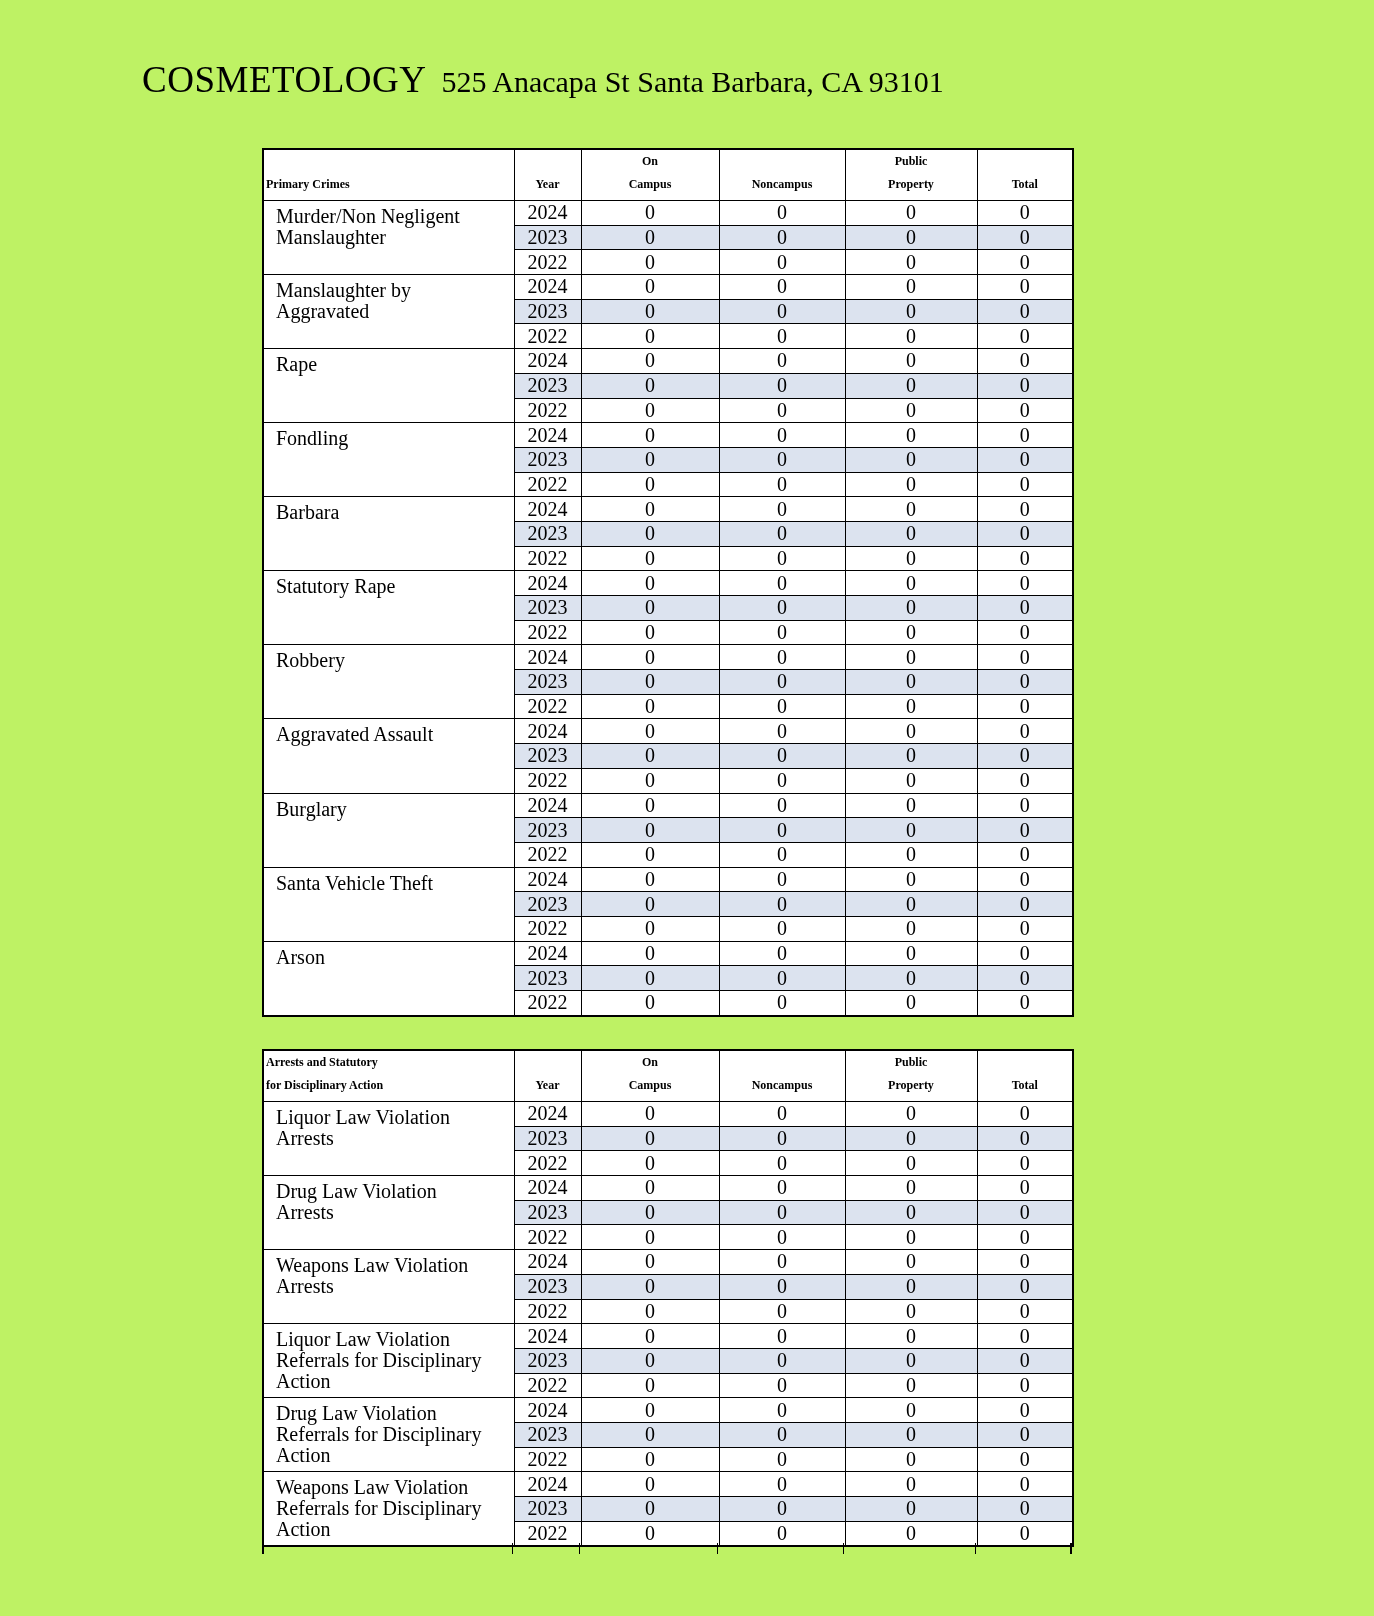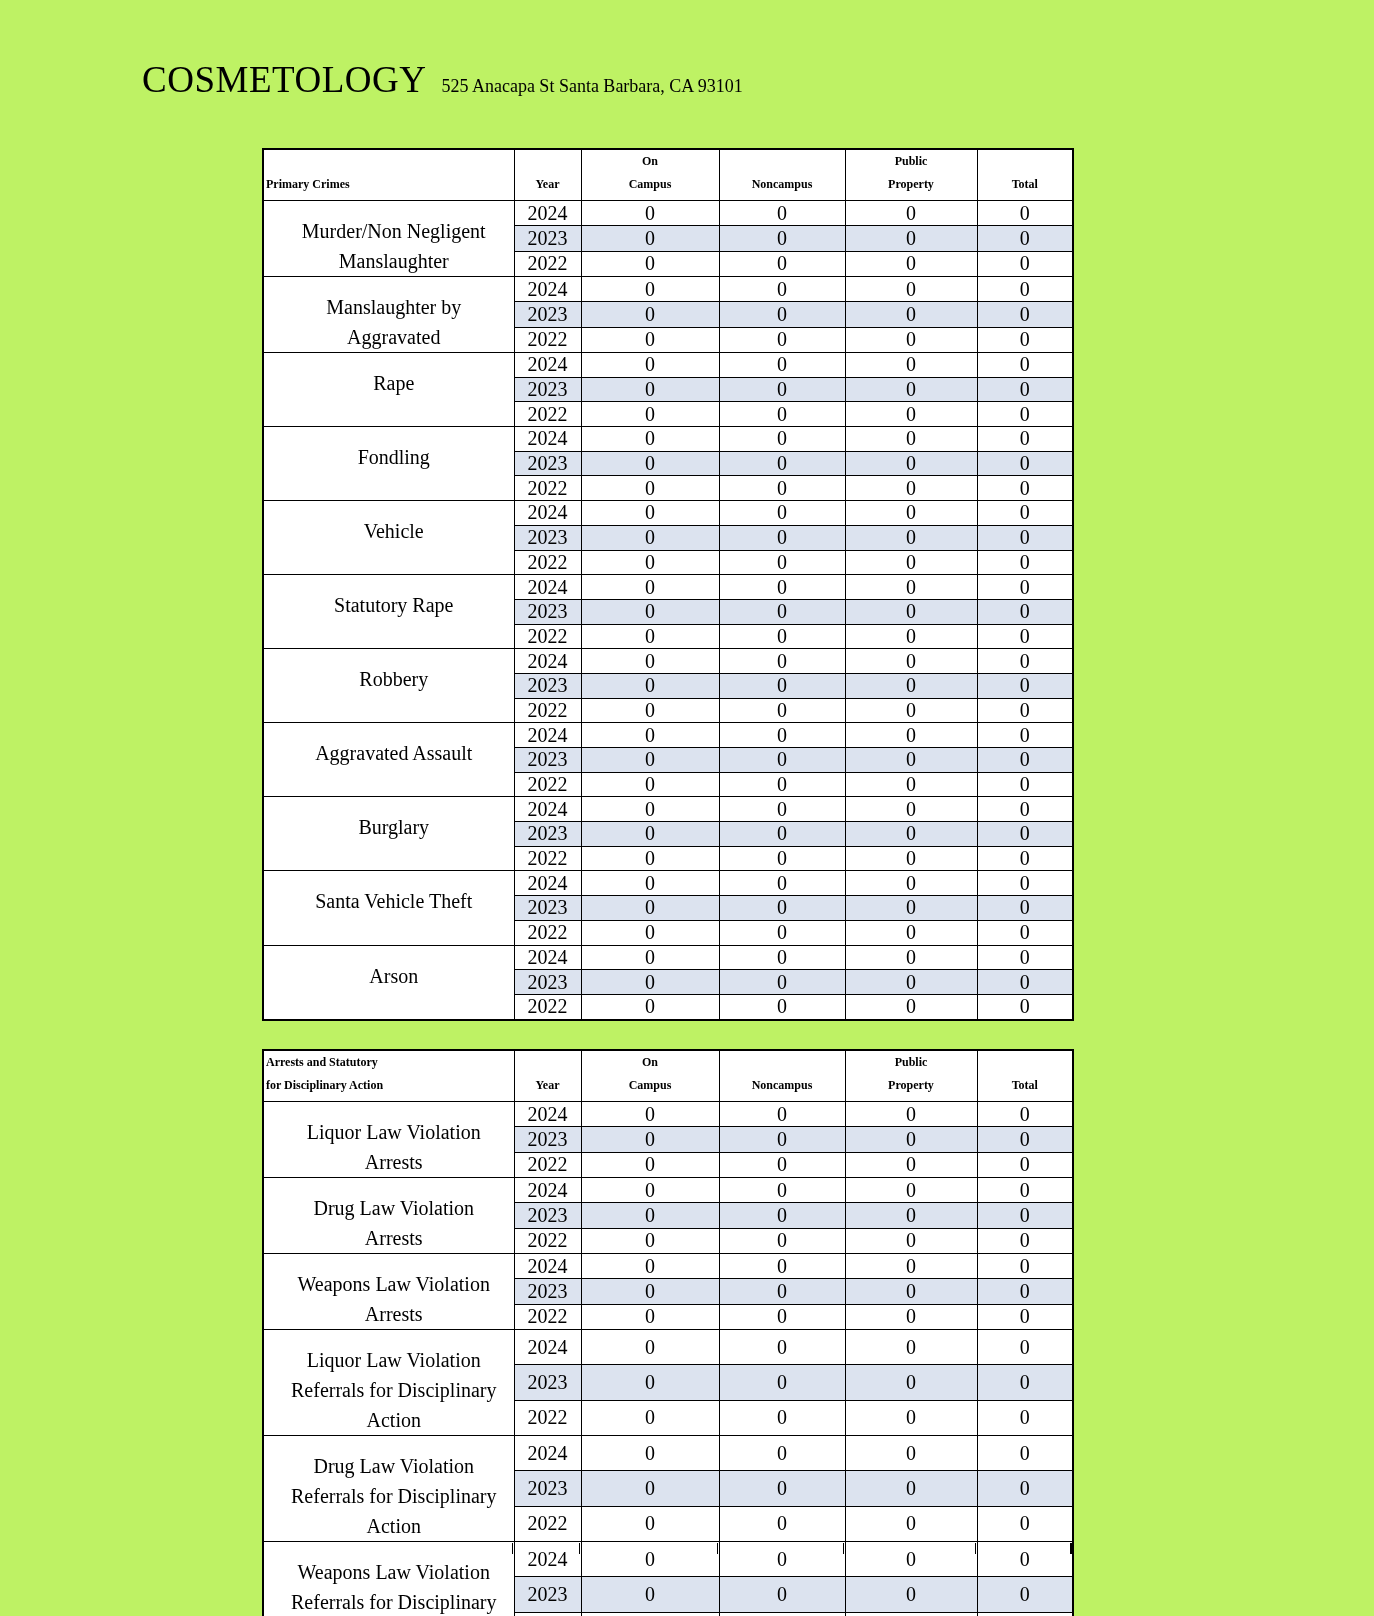--- a/index.html
+++ b/index.html
@@ -7,21 +7,21 @@
   .page {
     position:relative; width:1374px; height:1616px; background:#bef264;
     font-family:"Liberation Serif","DejaVu Serif",serif; color:#000;
     overflow:hidden;
   }
   .doc-title {
     position:absolute; left:142px; top:58px;
     display:flex; align-items:baseline; gap:15px; white-space:nowrap;
   }
   .school  { font-size:37px; letter-spacing:0.5px; }
-  .address { font-size:18px; }
+  .address { font-size:30px; }
 
   table.crime-table {
     position:absolute; left:262px;
     border-collapse:collapse; table-layout:fixed;
     border:2px solid var(--border);
     background:#fff;
   }
   #table-0 { top:148px; }
   #table-1 { top:1049px; }
   .crime-table col.c0{width:251px} .crime-table col.c1{width:67px}
@@ -37,22 +37,22 @@
   }
   .crime-table thead th.first { text-align:left; }
   #table-0 thead tr { height:49px; }
   #table-1 thead tr { height:43px; }
 
   .crime-table td {
     height:23.7px; font-size:20px; line-height:23px;
     text-align:center; padding:0;
   }
   .crime-table td.name {
-    text-align:center; vertical-align:top;
-    padding:15px 2px 0 12px; line-height:30px;
+    text-align:left; vertical-align:top;
+    padding:5px 2px 0 12px; line-height:21px;
     white-space:pre-line;
   }
   .crime-table tr.shaded td { background:var(--highlight); }
 
   .cutoff { position:absolute; left:262px; top:1543px; display:flex; height:11px; }
   .cutoff i { box-sizing:border-box; display:block; height:11px; border-right:1px solid var(--border); }
   .cutoff i.first { border-left:2px solid var(--border); }
   .cutoff i.last  { border-right:2px solid var(--border); }
   .cutoff .w0{width:251px} .cutoff .w1{width:67px} .cutoff .w2{width:138px}
   .cutoff .w3{width:126px} .cutoff .w4{width:132px} .cutoff .w5{width:96px}
@@ -173,21 +173,21 @@
           <td>0</td>
         </tr>
         <tr>
           <td>2022</td>
           <td>0</td>
           <td>0</td>
           <td>0</td>
           <td>0</td>
         </tr>
         <tr>
-          <td class="name" rowspan="3">Vehicle</td>
+          <td class="name" rowspan="3">Barbara</td>
           <td>2024</td>
           <td>0</td>
           <td>0</td>
           <td>0</td>
           <td>0</td>
         </tr>
         <tr class="shaded">
           <td>2023</td>
           <td>0</td>
           <td>0</td>

